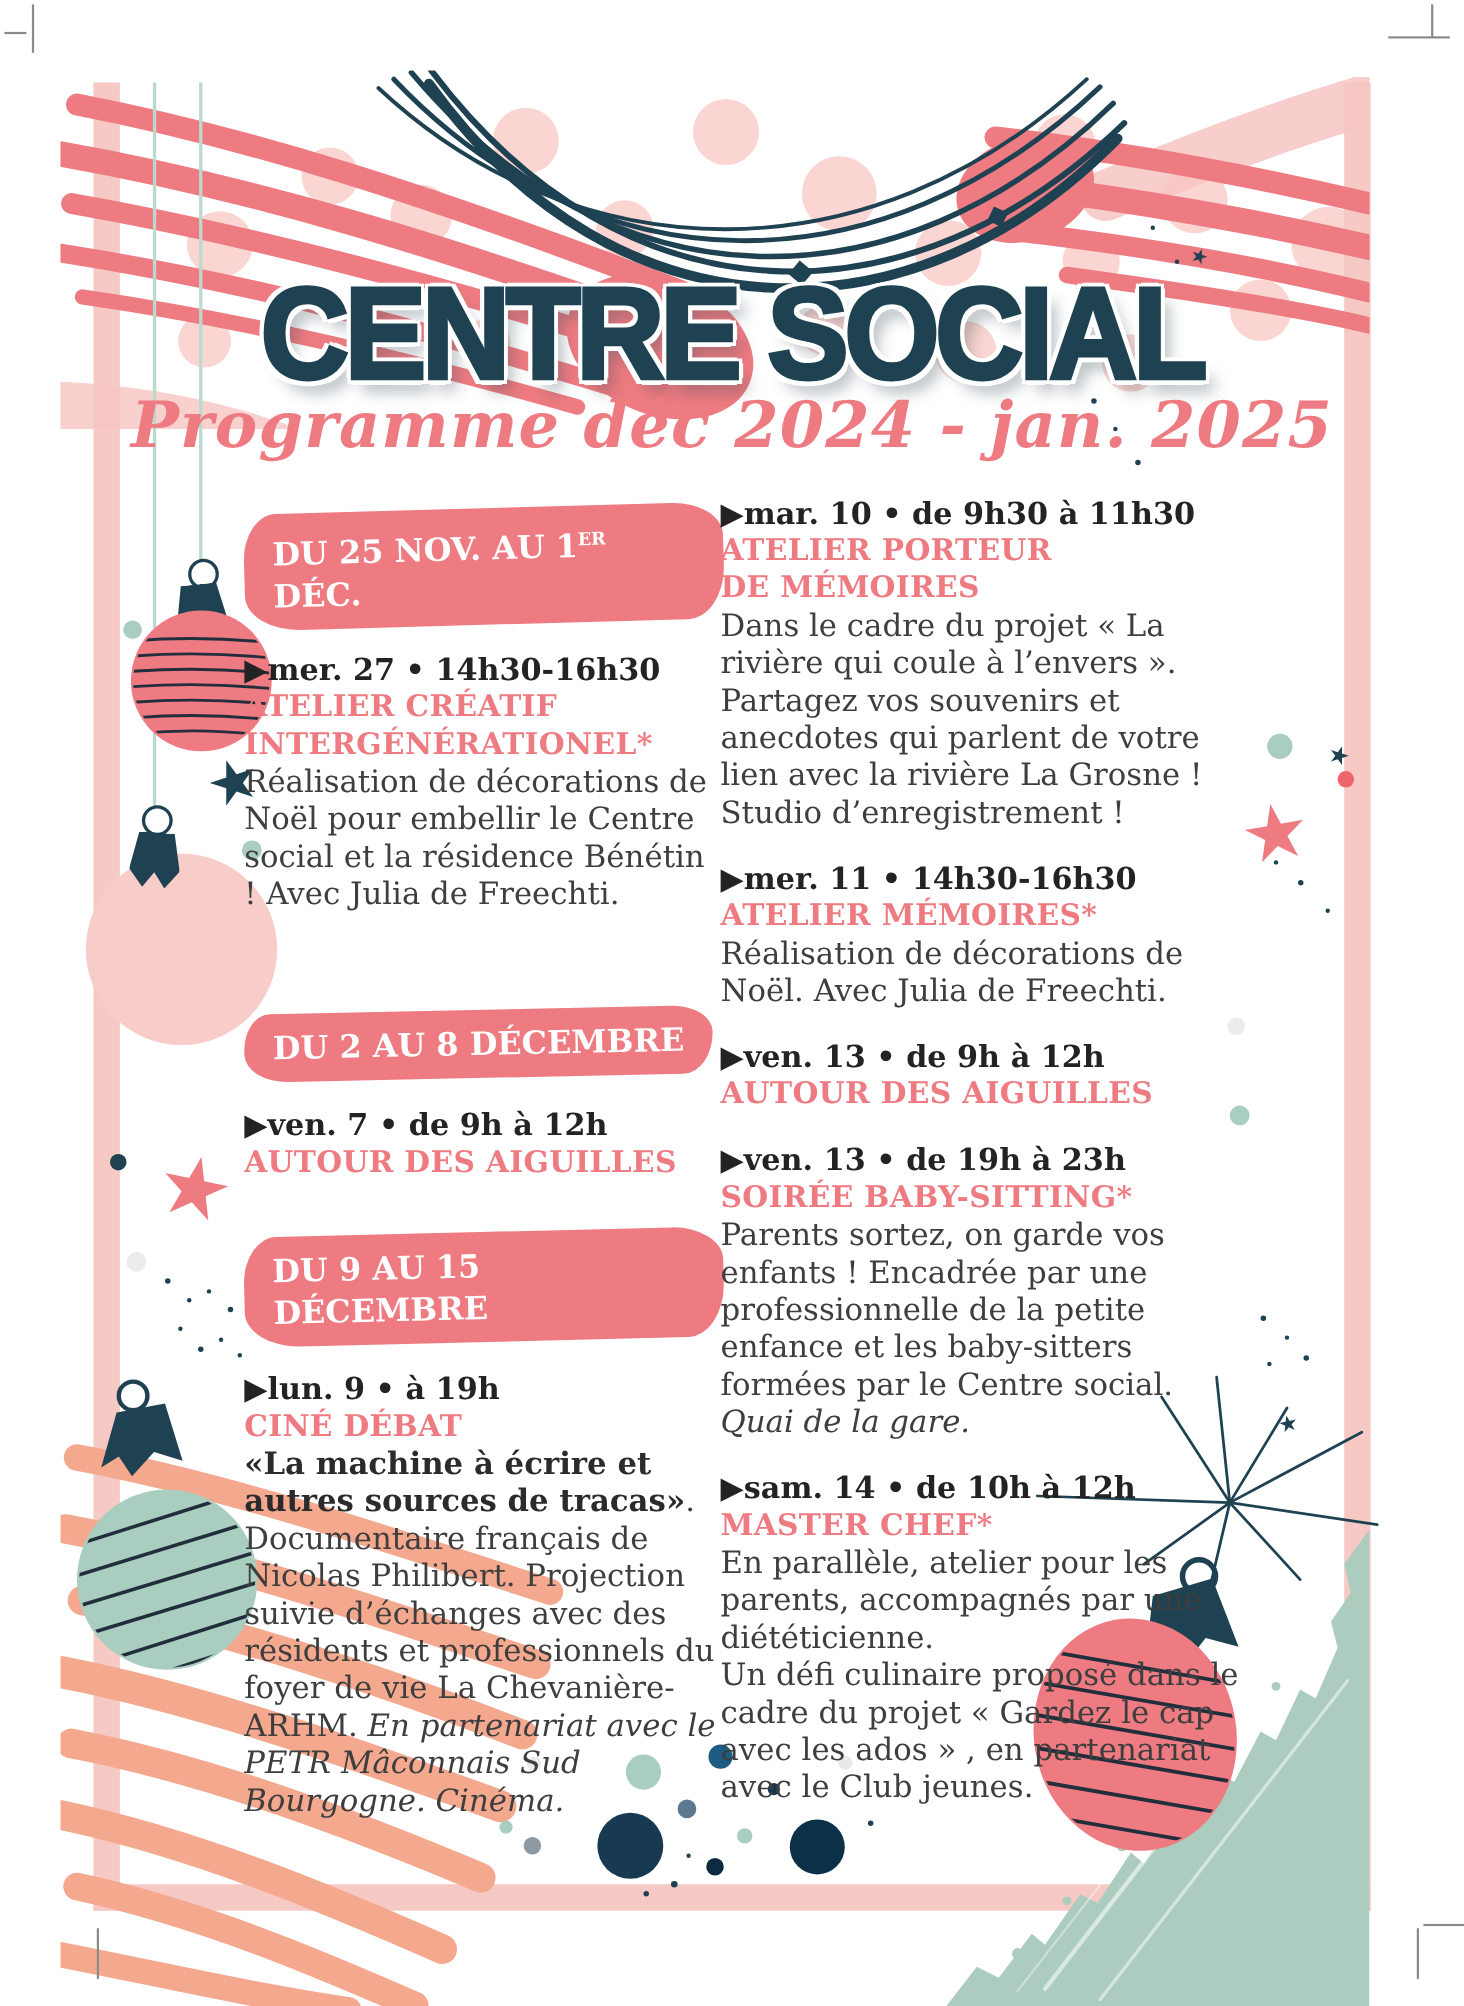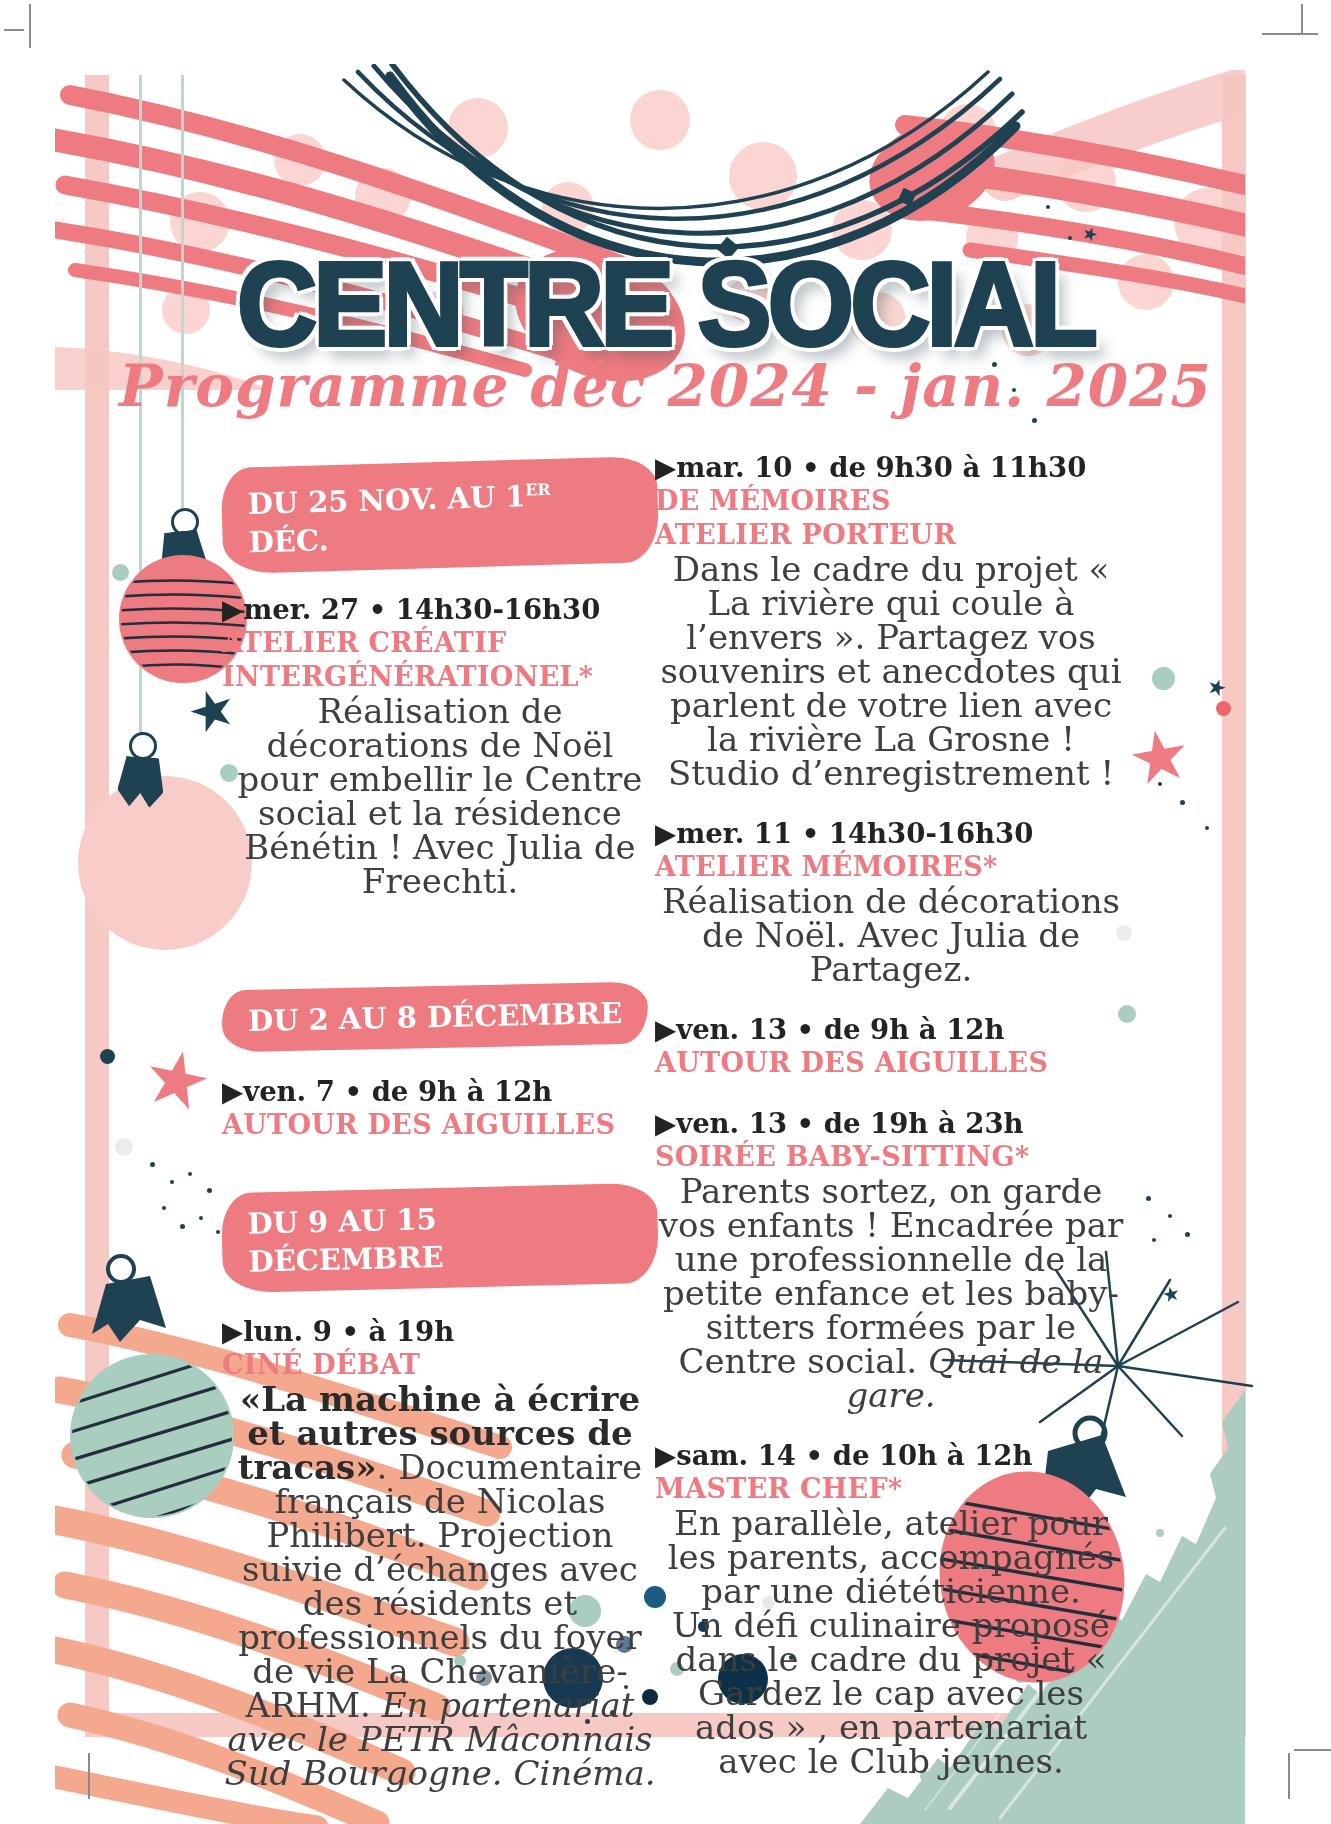--- a/index.html
+++ b/index.html
@@ -26,21 +26,21 @@
          font-weight:bold;font-size:29px;line-height:38px;padding:12px 26px;
          border-radius:30px 46px 34px 50px / 42px 30px 48px 32px;}
   .badge sup{font-size:.55em;vertical-align:super;letter-spacing:0;}
   .b1{transform:rotate(-1.6deg);}
   .b2{transform:rotate(-1.2deg);margin-top:88px;}
   .b3{transform:rotate(-1.4deg);margin-top:46px;}
   .evt{margin-top:26px;}
   .evt-first{margin-top:24px;}
   .date{font-weight:bold;color:#232323;font-size:27.5px;line-height:34px;}
   .etitle{font-weight:bold;color:var(--salmon,#ee7b81);font-size:27px;line-height:34px;letter-spacing:.3px;}
-  .body{color:#3e3e3e;font-size:34px;line-height:34px;text-align:center;}
+  .body{color:#3e3e3e;font-size:28px;line-height:34px;}
   .body .bld{font-weight:bold;color:#2b2b2b;}
   .body .ita{font-style:italic;}
   
   .deco{position:absolute;pointer-events:none;}
   .dot{position:absolute;border-radius:50%;z-index:0;}
   .dot3{z-index:3;}
   .star{position:absolute;font-family:"DejaVu Sans",sans-serif;line-height:1;z-index:3;}
   .string{position:absolute;width:3px;background:var(--string,#bcd9ce);z-index:3;}
   .ring{position:absolute;width:22px;height:22px;border:3.5px solid var(--navy,#1e4252);
         border-radius:50%;background:#fff0;z-index:3;}
@@ -311,29 +311,29 @@
     <div class="evt">
       <div class="date">▶lun. 9 • à 19h</div>
       <div class="etitle">CINÉ DÉBAT</div>
       <div class="body"><span class="bld">«La machine à écrire et autres sources de tracas»</span><span>. Documentaire français de Nicolas Philibert. Projection suivie d’échanges avec des résidents et professionnels du foyer de vie La Chevanière-ARHM. </span><span class="ita">En partenariat avec le PETR Mâconnais Sud Bourgogne. Cinéma.</span></div>
     </div>
   </div>
 
   <div class="col col-right">
     <div class="evt evt-first" style="margin-top:0;">
       <div class="date">▶mar. 10 • de 9h30 à 11h30</div>
+      <div class="etitle">ATELIER PORTEUR</div>
       <div class="etitle">DE MÉMOIRES</div>
-      <div class="etitle">ATELIER PORTEUR</div>
       <div class="body">Dans le cadre du projet « La rivière qui coule à l’envers ». Partagez vos souvenirs et anecdotes qui parlent de votre lien avec la rivière La Grosne ! Studio d’enregistrement !</div>
     </div>
 
     <div class="evt">
       <div class="date">▶mer. 11 • 14h30-16h30</div>
       <div class="etitle">ATELIER MÉMOIRES*</div>
-      <div class="body">Réalisation de décorations de Noël. Avec Julia de Partagez.</div>
+      <div class="body">Réalisation de décorations de Noël. Avec Julia de Freechti.</div>
     </div>
 
     <div class="evt">
       <div class="date">▶ven. 13 • de 9h à 12h</div>
       <div class="etitle">AUTOUR DES AIGUILLES</div>
     </div>
 
     <div class="evt">
       <div class="date">▶ven. 13 • de 19h à 23h</div>
       <div class="etitle">SOIRÉE BABY-SITTING*</div>

